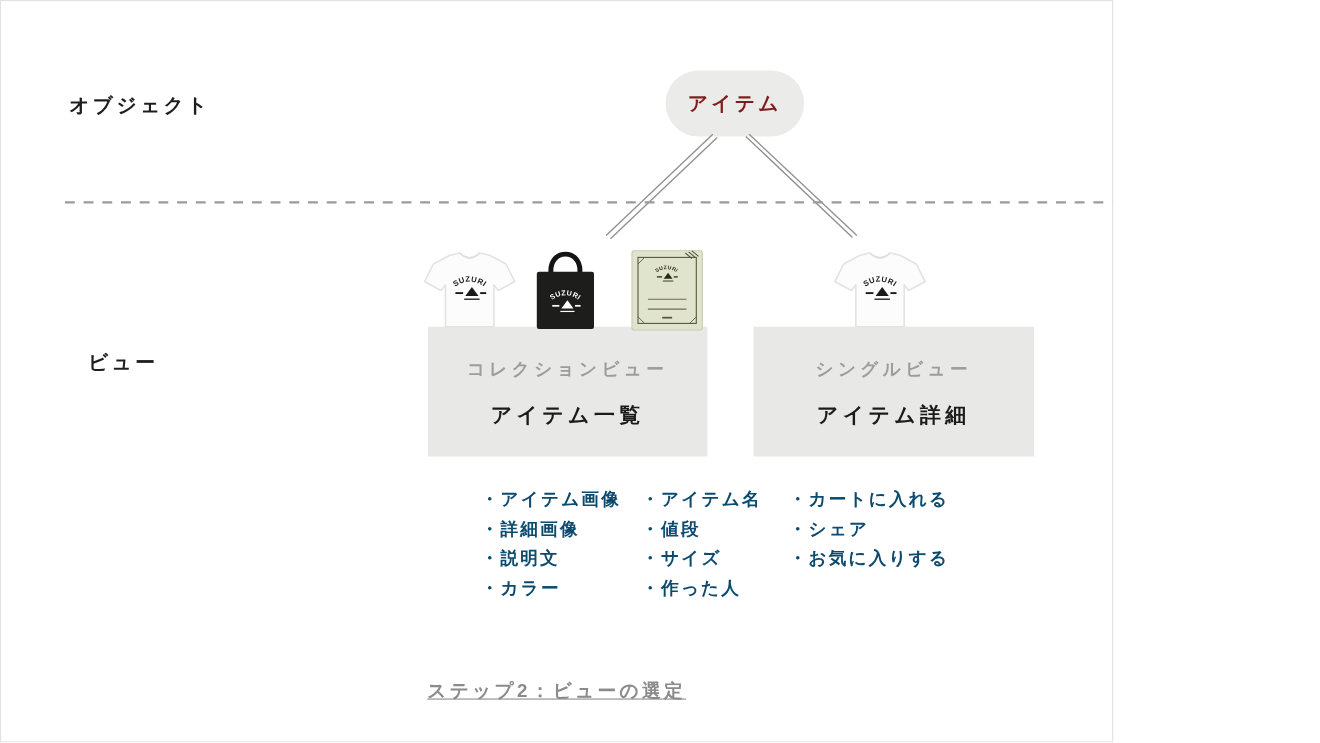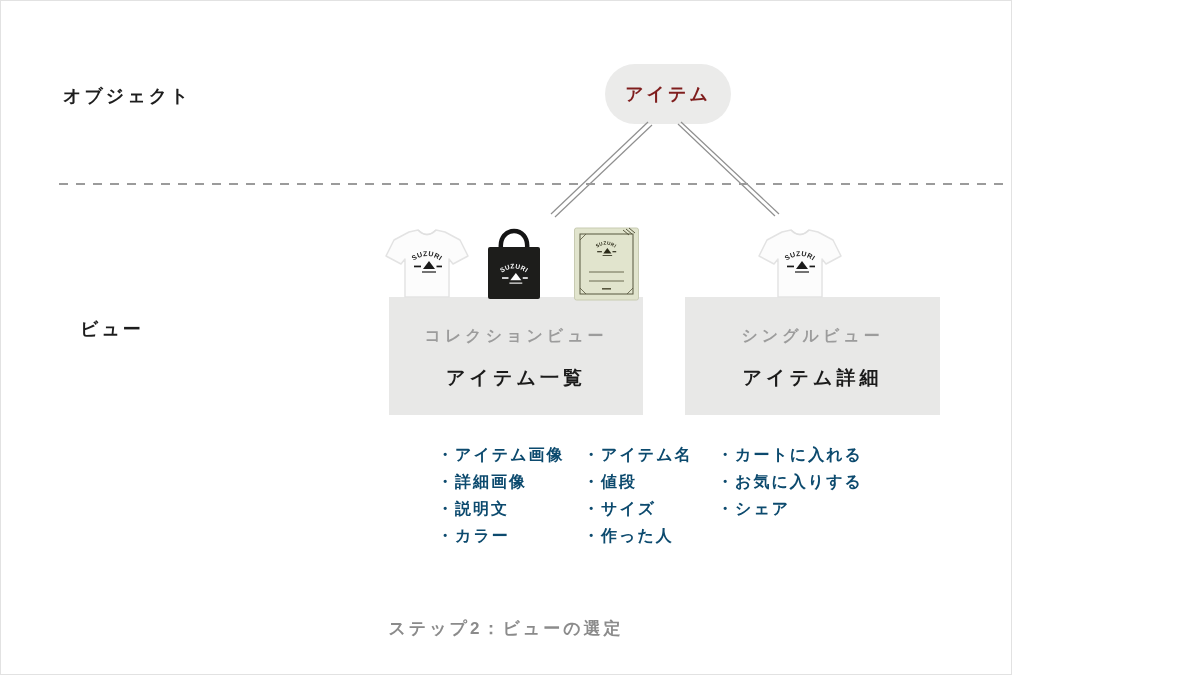--- a/index.html
+++ b/index.html
@@ -57,21 +57,21 @@
     font-size:16px;font-weight:700;color:#0c4a6e;letter-spacing:2px;
     line-height:27px;white-space:nowrap;
   }
   ul.features li::before{content:"・";}
   ul.col-1{left:436px;}
   ul.col-2{left:582px;}
   ul.col-3{left:716px;}
   .footer-caption{
     position:absolute;left:0;top:616px;width:100%;
     text-align:center;
-    font-size:17px;font-weight:700;color:#8b8b8b;letter-spacing:3px;
+    font-size:17px;font-weight:700;color:#8b8b8b;letter-spacing:3px;text-decoration:underline;
   }
 </style>
 </head>
 <body>
 
 <div class="canvas">
 
   <svg width="0" height="0" style="position:absolute" aria-hidden="true">
     <defs>
       <g id="suzuri-logo">
@@ -152,19 +152,19 @@
 
   <ul class="features col-2">
     <li>アイテム名</li>
     <li>値段</li>
     <li>サイズ</li>
     <li>作った人</li>
   </ul>
 
   <ul class="features col-3">
     <li>カートに入れる</li>
+    <li>シェア</li>
     <li>お気に入りする</li>
-    <li>シェア</li>
   </ul>
 
   <div class="footer-caption">ステップ2：ビューの選定</div>
 
 </div>
 
 </body></html>

